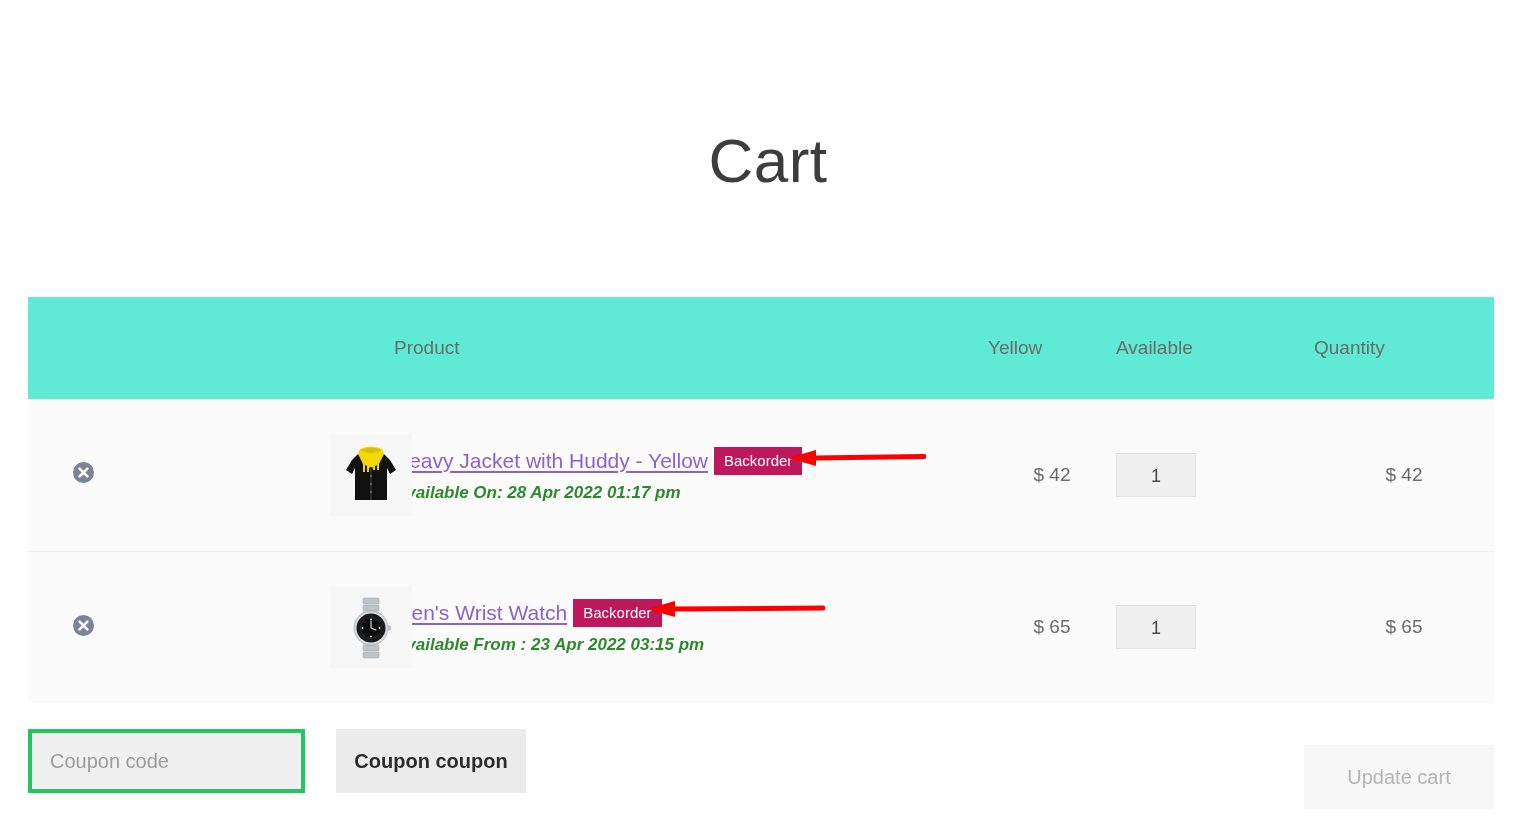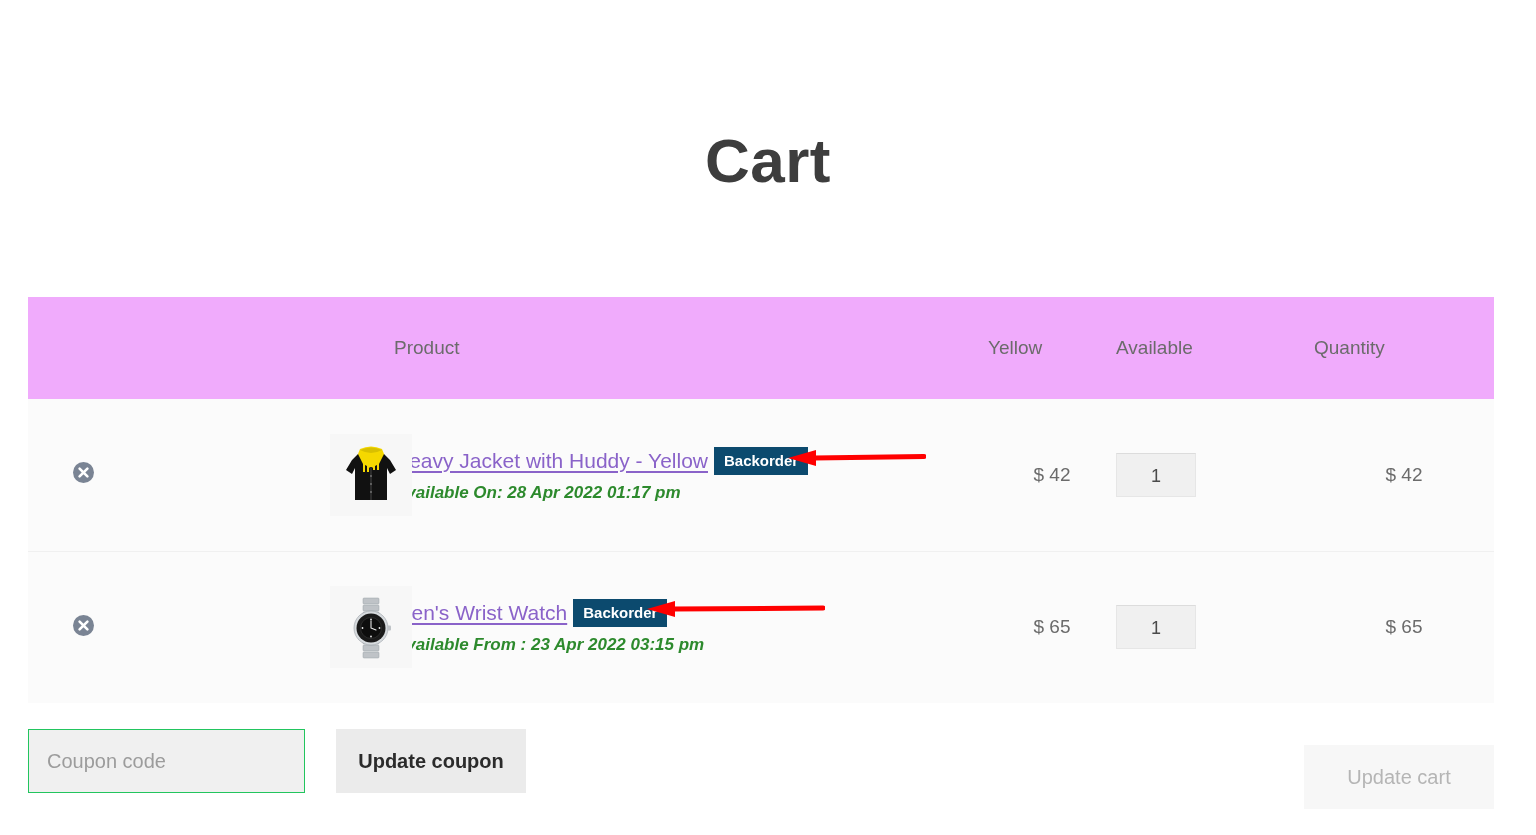--- a/index.html
+++ b/index.html
@@ -19,37 +19,37 @@
   }
 
   
   .page-title {
     position: absolute;
     top: 88px;
     left: 0;
     width: 1536px;
     text-align: center;
     font-size: 62px;
-    font-weight: 700;
+    font-weight: 400;
     color: #3d3d3d;
     letter-spacing: 0.5px;
     line-height: 1;
   }
 
   
   .cart-table {
     position: absolute;
     left: 28px;
     top: 297px;
     width: 1466px;
     border-collapse: collapse;
     table-layout: fixed;
   }
   .cart-table thead th {
-    background: #f0abfc;
+    background: #5eead4;
     height: 102px;
     font-size: 19px;
     font-weight: 400;
     color: #6b6b6b;
     text-align: left;
     vertical-align: middle;
     padding: 0;
     border: none;
   }
   .col-remove   { width: 110px; }
@@ -104,24 +104,24 @@
   .product-link {
     font-size: 21px;
     color: #8a63c9;
     text-decoration: underline;
     text-underline-offset: 3px;
     cursor: pointer;
     font-weight: 400;
   }
   .badge {
     display: inline-block;
-    background: #0c4a6e;
+    background: #be185d;
     color: #ffffff;
     font-size: 15px;
-    font-weight: 700;
+    font-weight: 400;
     padding: 6px 10px 7px 10px;
     margin-left: 6px;
     line-height: 1;
     white-space: nowrap;
   }
   .avail {
     font-size: 17px;
     font-weight: bold;
     font-style: italic;
     color: #2d8a2d;
@@ -156,21 +156,21 @@
     left: 28px;
     top: 729px;
     width: 1466px;
     height: 64px;
   }
   .coupon-input {
     position: absolute;
     left: 0; top: 0;
     width: 277px; height: 64px;
     background: #f0f0f0;
-    border: 1px solid #22c55e;
+    border: 4px solid #22c55e;
     font-size: 20px;
     color: #9c9c9c;
     padding: 13px 18px;
     font-family: "Liberation Sans", sans-serif;
     outline: none;
   }
   .coupon-input::placeholder { color: #9c9c9c; opacity: 1; }
   .apply-btn {
     position: absolute;
     left: 308px; top: 0;
@@ -315,21 +315,21 @@
           <span class="qty-box">1</span>
         </td>
         <td class="subtotal-cell">$ 65</td>
       </tr>
 
     </tbody>
   </table>
 
   <div class="actions-row">
     <input class="coupon-input" type="text" placeholder="Coupon code" style="">
-    <button class="apply-btn">Update coupon</button>
+    <button class="apply-btn">Coupon coupon</button>
     <button class="update-btn">Update cart</button>
   </div>
 
   <svg class="anno anno-1" width="140" height="22" viewBox="0 0 140 22">
     <path d="M28 11 L138 9.5" stroke="#ff0000" stroke-width="5" stroke-linecap="round"></path>
     <path d="M2 11 L30 3 L30 19 Z" fill="#ff0000"></path>
   </svg>
 
   <svg class="anno anno-2" width="180" height="22" viewBox="0 0 180 22">
     <path d="M28 11 L178 10" stroke="#ff0000" stroke-width="5" stroke-linecap="round"></path>

